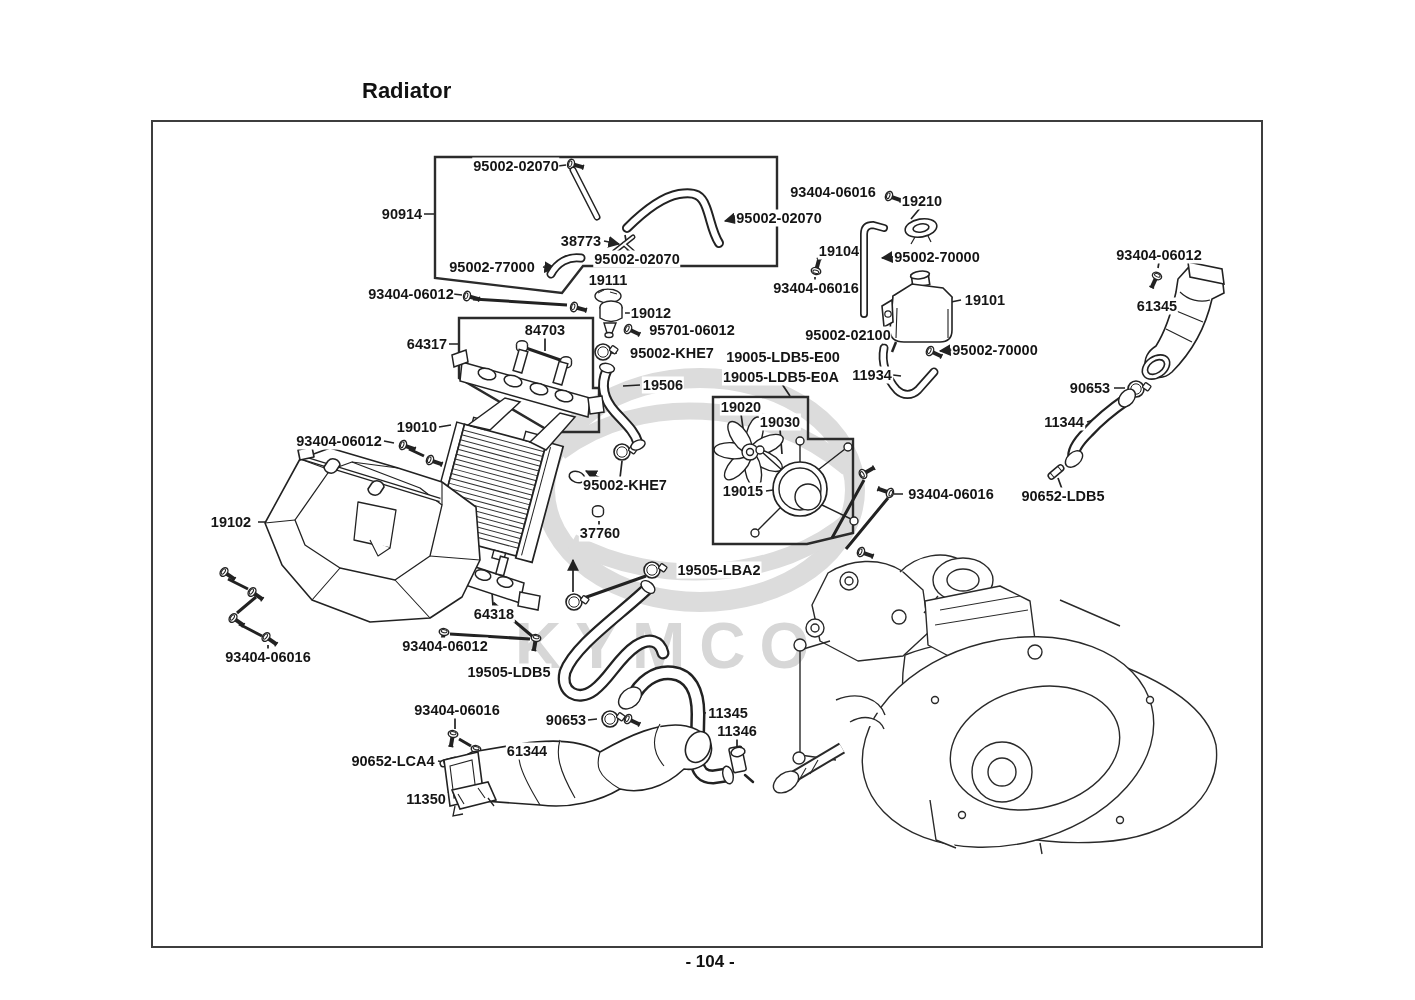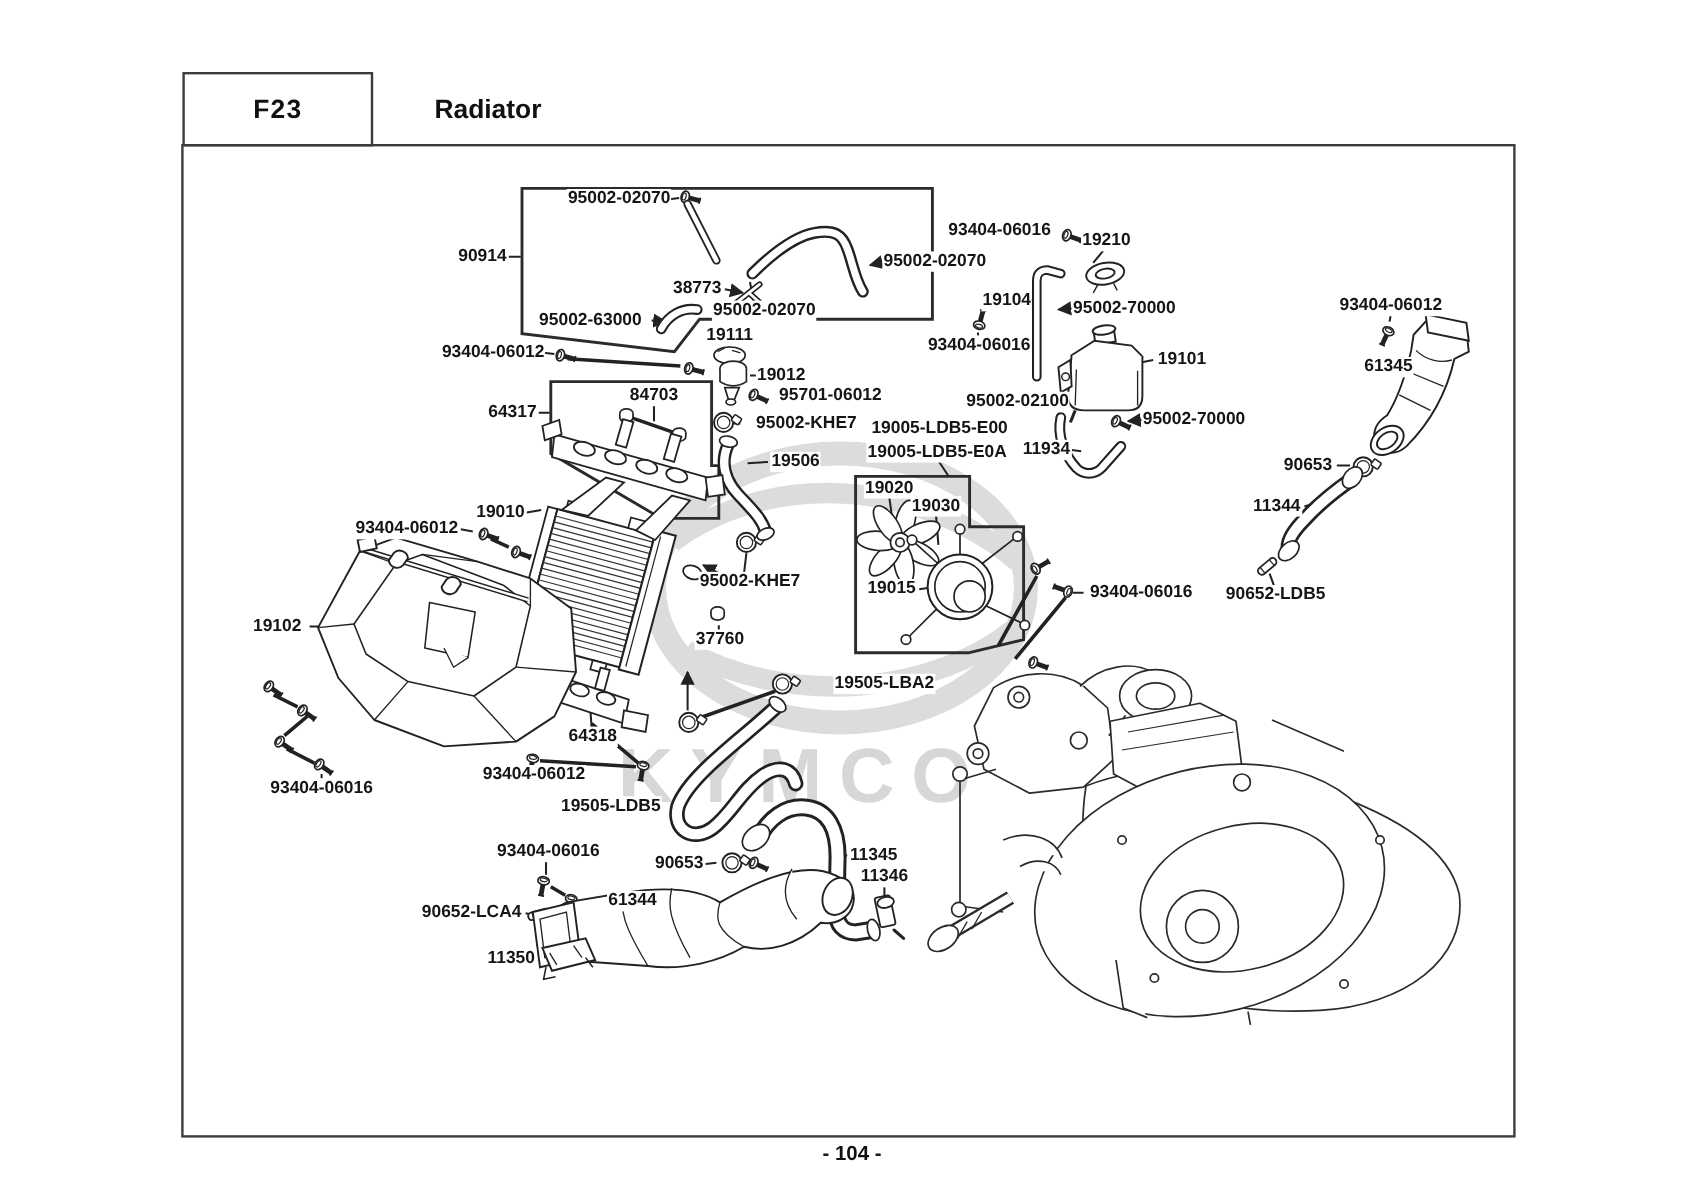--- a/index.html
+++ b/index.html
@@ -18,23 +18,20 @@
   .part-label{position:absolute;transform:translate(-50%,-50%);white-space:nowrap;
               font-weight:bold;font-size:14.5px;color:#151515;background:#fff;
               padding:0 1px;line-height:17px;}
   .wm-text{font-weight:bold;font-size:64px;letter-spacing:14px;fill:#d7d7d7;}
 </style>
 </head>
 <body>
 
 <div class="page">
 
-  <div class="f23-box">
-    <span>F23</span>
-  </div>
   <div class="doc-title">Radiator</div>
   <div class="frame"></div>
 
   <svg id="art" width="1415" height="1000" viewBox="0 0 1415 1000">
     <defs>
       <marker id="arw" viewBox="0 0 10 10" refX="9" refY="5" markerWidth="7" markerHeight="7" orient="auto-start-reverse">
         <path d="M0,0L10,5L0,10z" fill="#222"></path>
       </marker>
       <g id="screw">
         <path d="M3,0 L13,0" stroke="#222" stroke-width="4" fill="none"></path>
@@ -343,21 +340,21 @@
         <circle cx="962" cy="815" r="3.5"></circle>
       <circle cx="1035" cy="652" r="7"></circle>
     </g>
   </svg>
 
   <div id="labels">
       <div class="part-label" style="left: 516px; top: 166px;">95002-02070</div>
       <div class="part-label" style="left: 402px; top: 214px;">90914</div>
       <div class="part-label" style="left: 581px; top: 241px;">38773</div>
       <div class="part-label" style="left: 779px; top: 218px;">95002-02070</div>
-      <div class="part-label" style="left: 492px; top: 267px;">95002-63000</div>
+      <div class="part-label" style="left: 492px; top: 267px;">95002-77000</div>
       <div class="part-label" style="left: 637px; top: 259px;">95002-02070</div>
       <div class="part-label" style="left: 833px; top: 192px;">93404-06016</div>
       <div class="part-label" style="left: 922px; top: 201px;">19210</div>
       <div class="part-label" style="left: 839px; top: 251px;">19104</div>
       <div class="part-label" style="left: 937px; top: 257px;">95002-70000</div>
       <div class="part-label" style="left: 816px; top: 288px;">93404-06016</div>
       <div class="part-label" style="left: 985px; top: 300px;">19101</div>
       <div class="part-label" style="left: 1159px; top: 255px;">93404-06012</div>
       <div class="part-label" style="left: 1157px; top: 306px;">61345</div>
       <div class="part-label" style="left: 848px; top: 335px;">95002-02100</div>
@@ -378,21 +375,21 @@
       <div class="part-label" style="left: 663px; top: 385px;">19506</div>
       <div class="part-label" style="left: 417px; top: 427px;">19010</div>
       <div class="part-label" style="left: 339px; top: 441px;">93404-06012</div>
       <div class="part-label" style="left: 741px; top: 407px; text-align: center;">19020</div>
       <div class="part-label" style="left: 780px; top: 422px;">19030</div>
       <div class="part-label" style="left: 743px; top: 491px;">19015</div>
       <div class="part-label" style="left: 951px; top: 494px;">93404-06016</div>
       <div class="part-label" style="left: 231px; top: 522px;">19102</div>
       <div class="part-label" style="left: 625px; top: 485px;">95002-KHE7</div>
       <div class="part-label" style="left: 600px; top: 533px;">37760</div>
-      <div class="part-label" style="left: 719px; top: 570px; margin-left: 18px;">19505-LBA2</div>
+      <div class="part-label" style="left: 719px; top: 570px;">19505-LBA2</div>
       <div class="part-label" style="left: 494px; top: 614px;">64318</div>
       <div class="part-label" style="left: 268px; top: 657px;">93404-06016</div>
       <div class="part-label" style="left: 445px; top: 646px;">93404-06012</div>
       <div class="part-label" style="left: 509px; top: 672px;">19505-LDB5</div>
       <div class="part-label" style="left: 457px; top: 710px;">93404-06016</div>
       <div class="part-label" style="left: 566px; top: 720px;">90653</div>
       <div class="part-label" style="left: 728px; top: 713px;">11345</div>
       <div class="part-label" style="left: 737px; top: 731px;">11346</div>
       <div class="part-label" style="left: 527px; top: 751px;">61344</div>
       <div class="part-label" style="left: 393px; top: 761px;">90652-LCA4</div>

